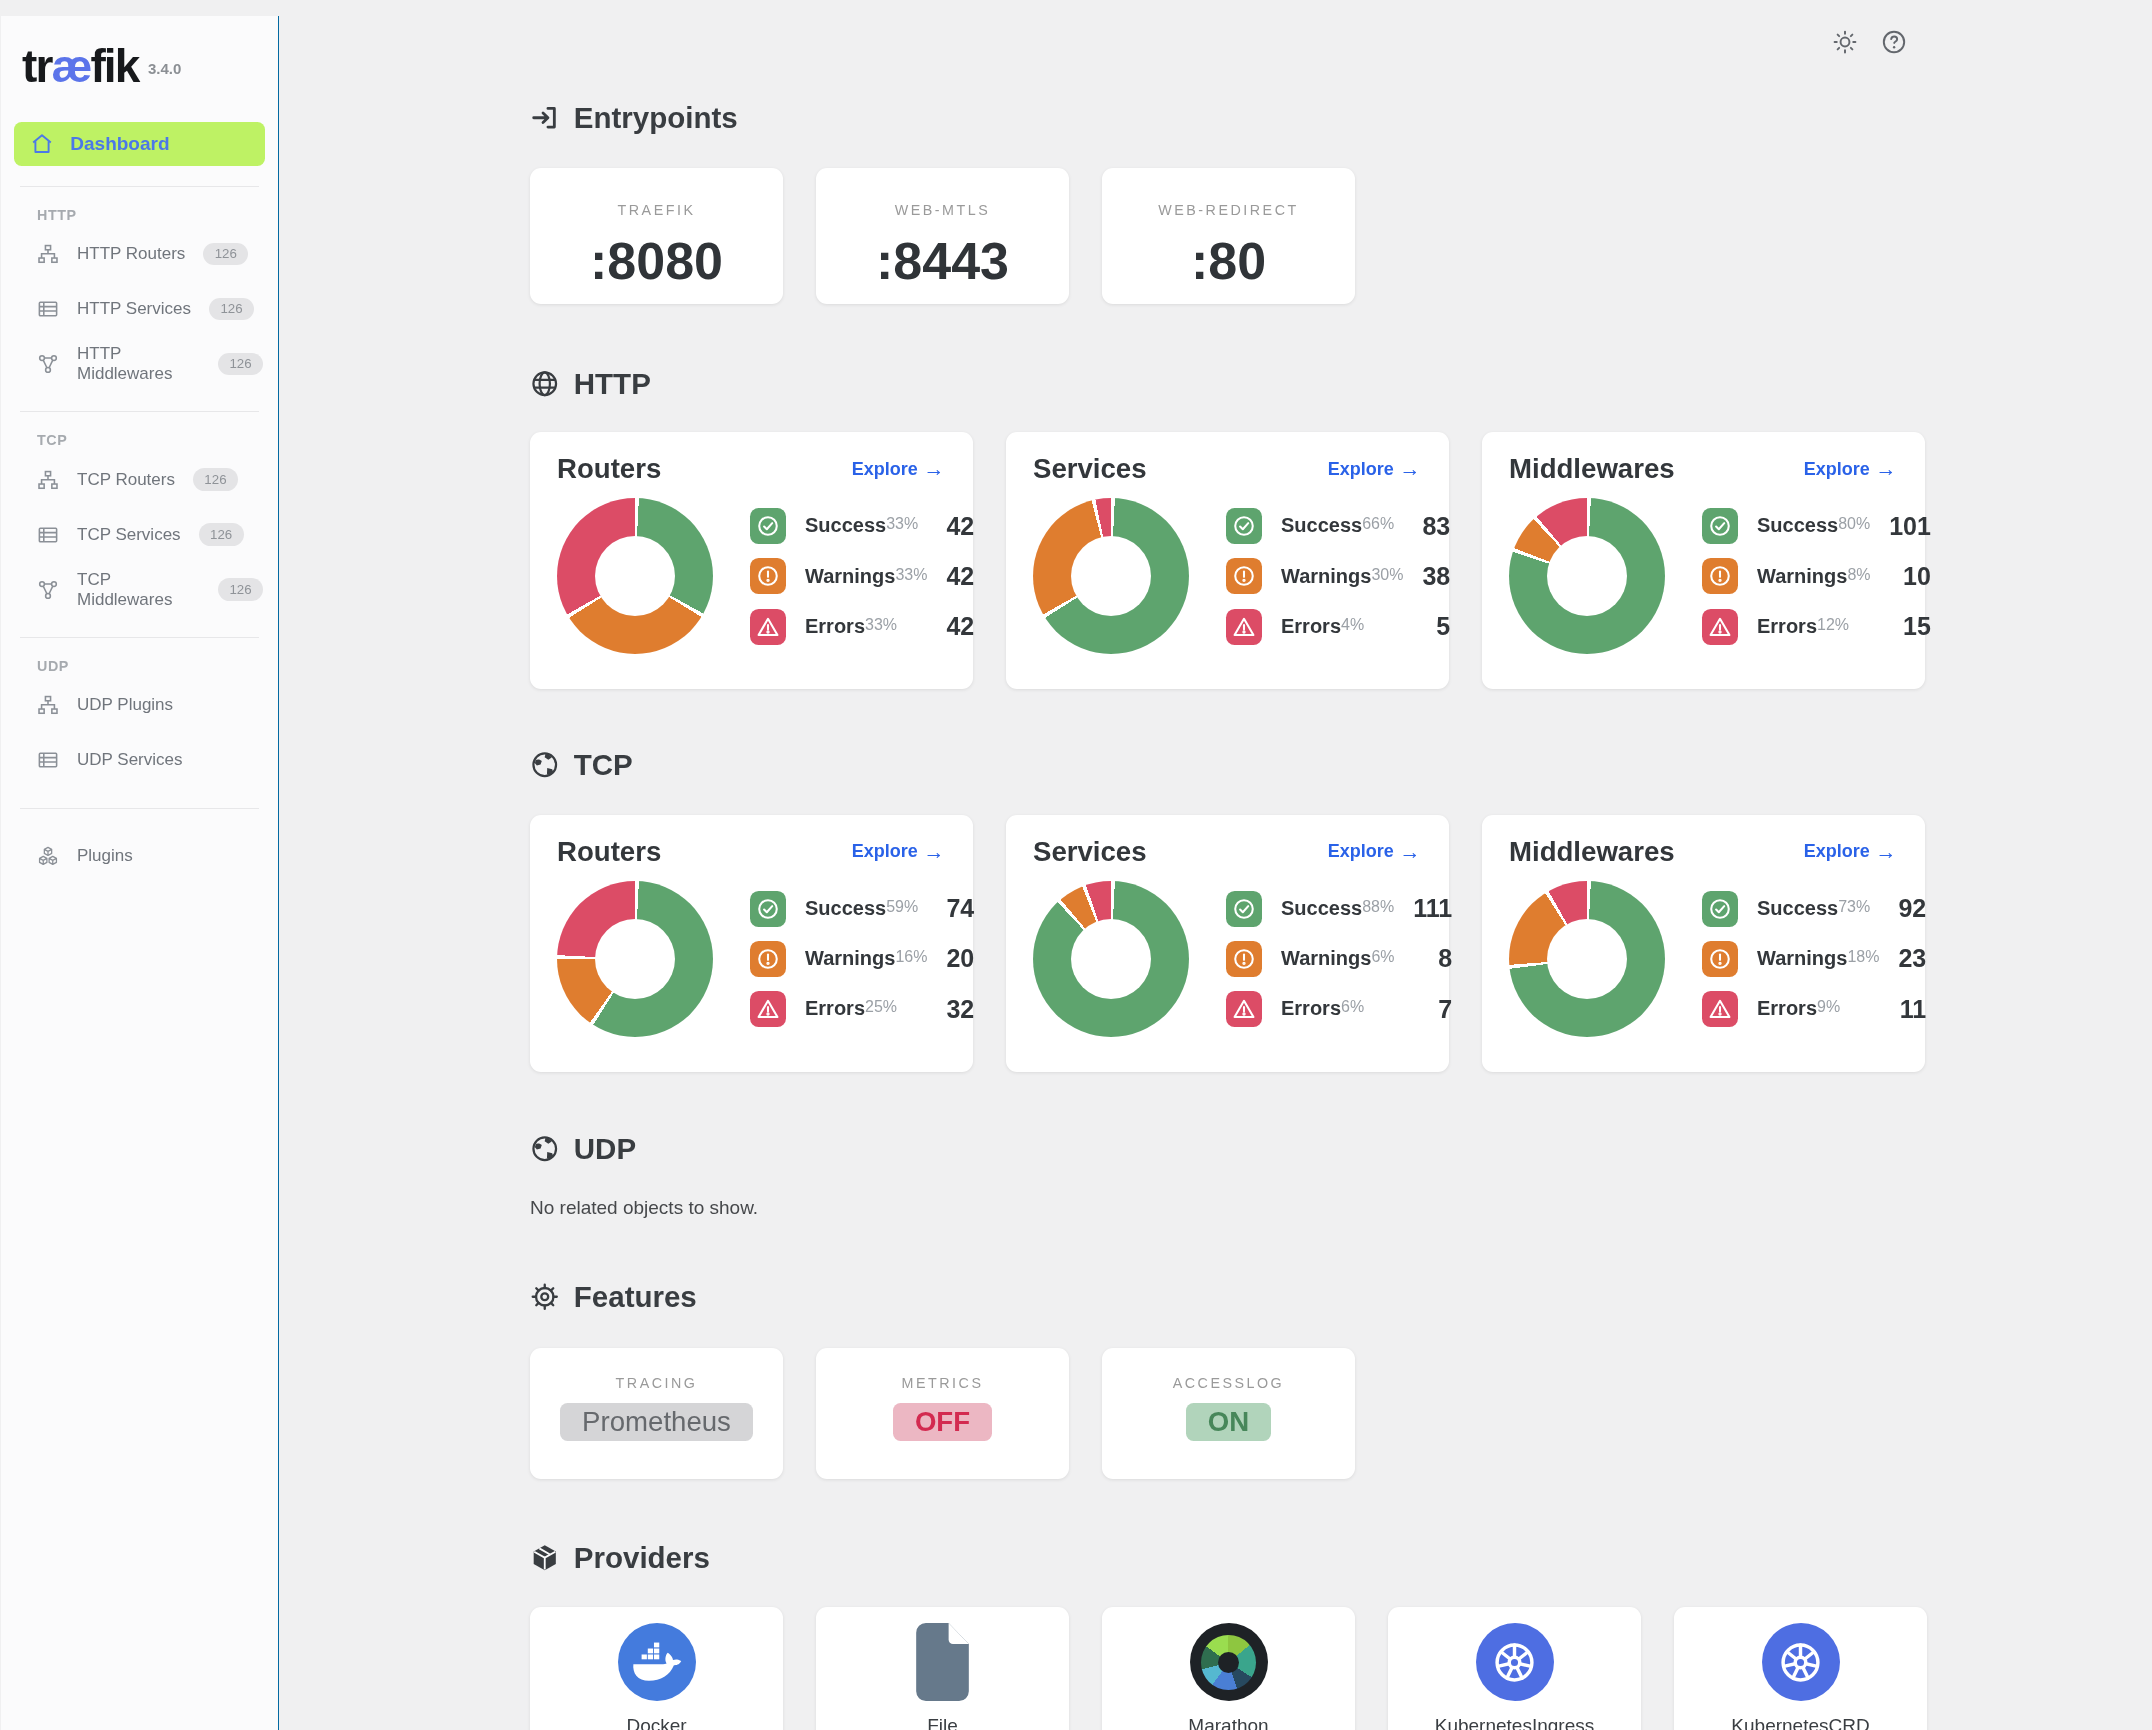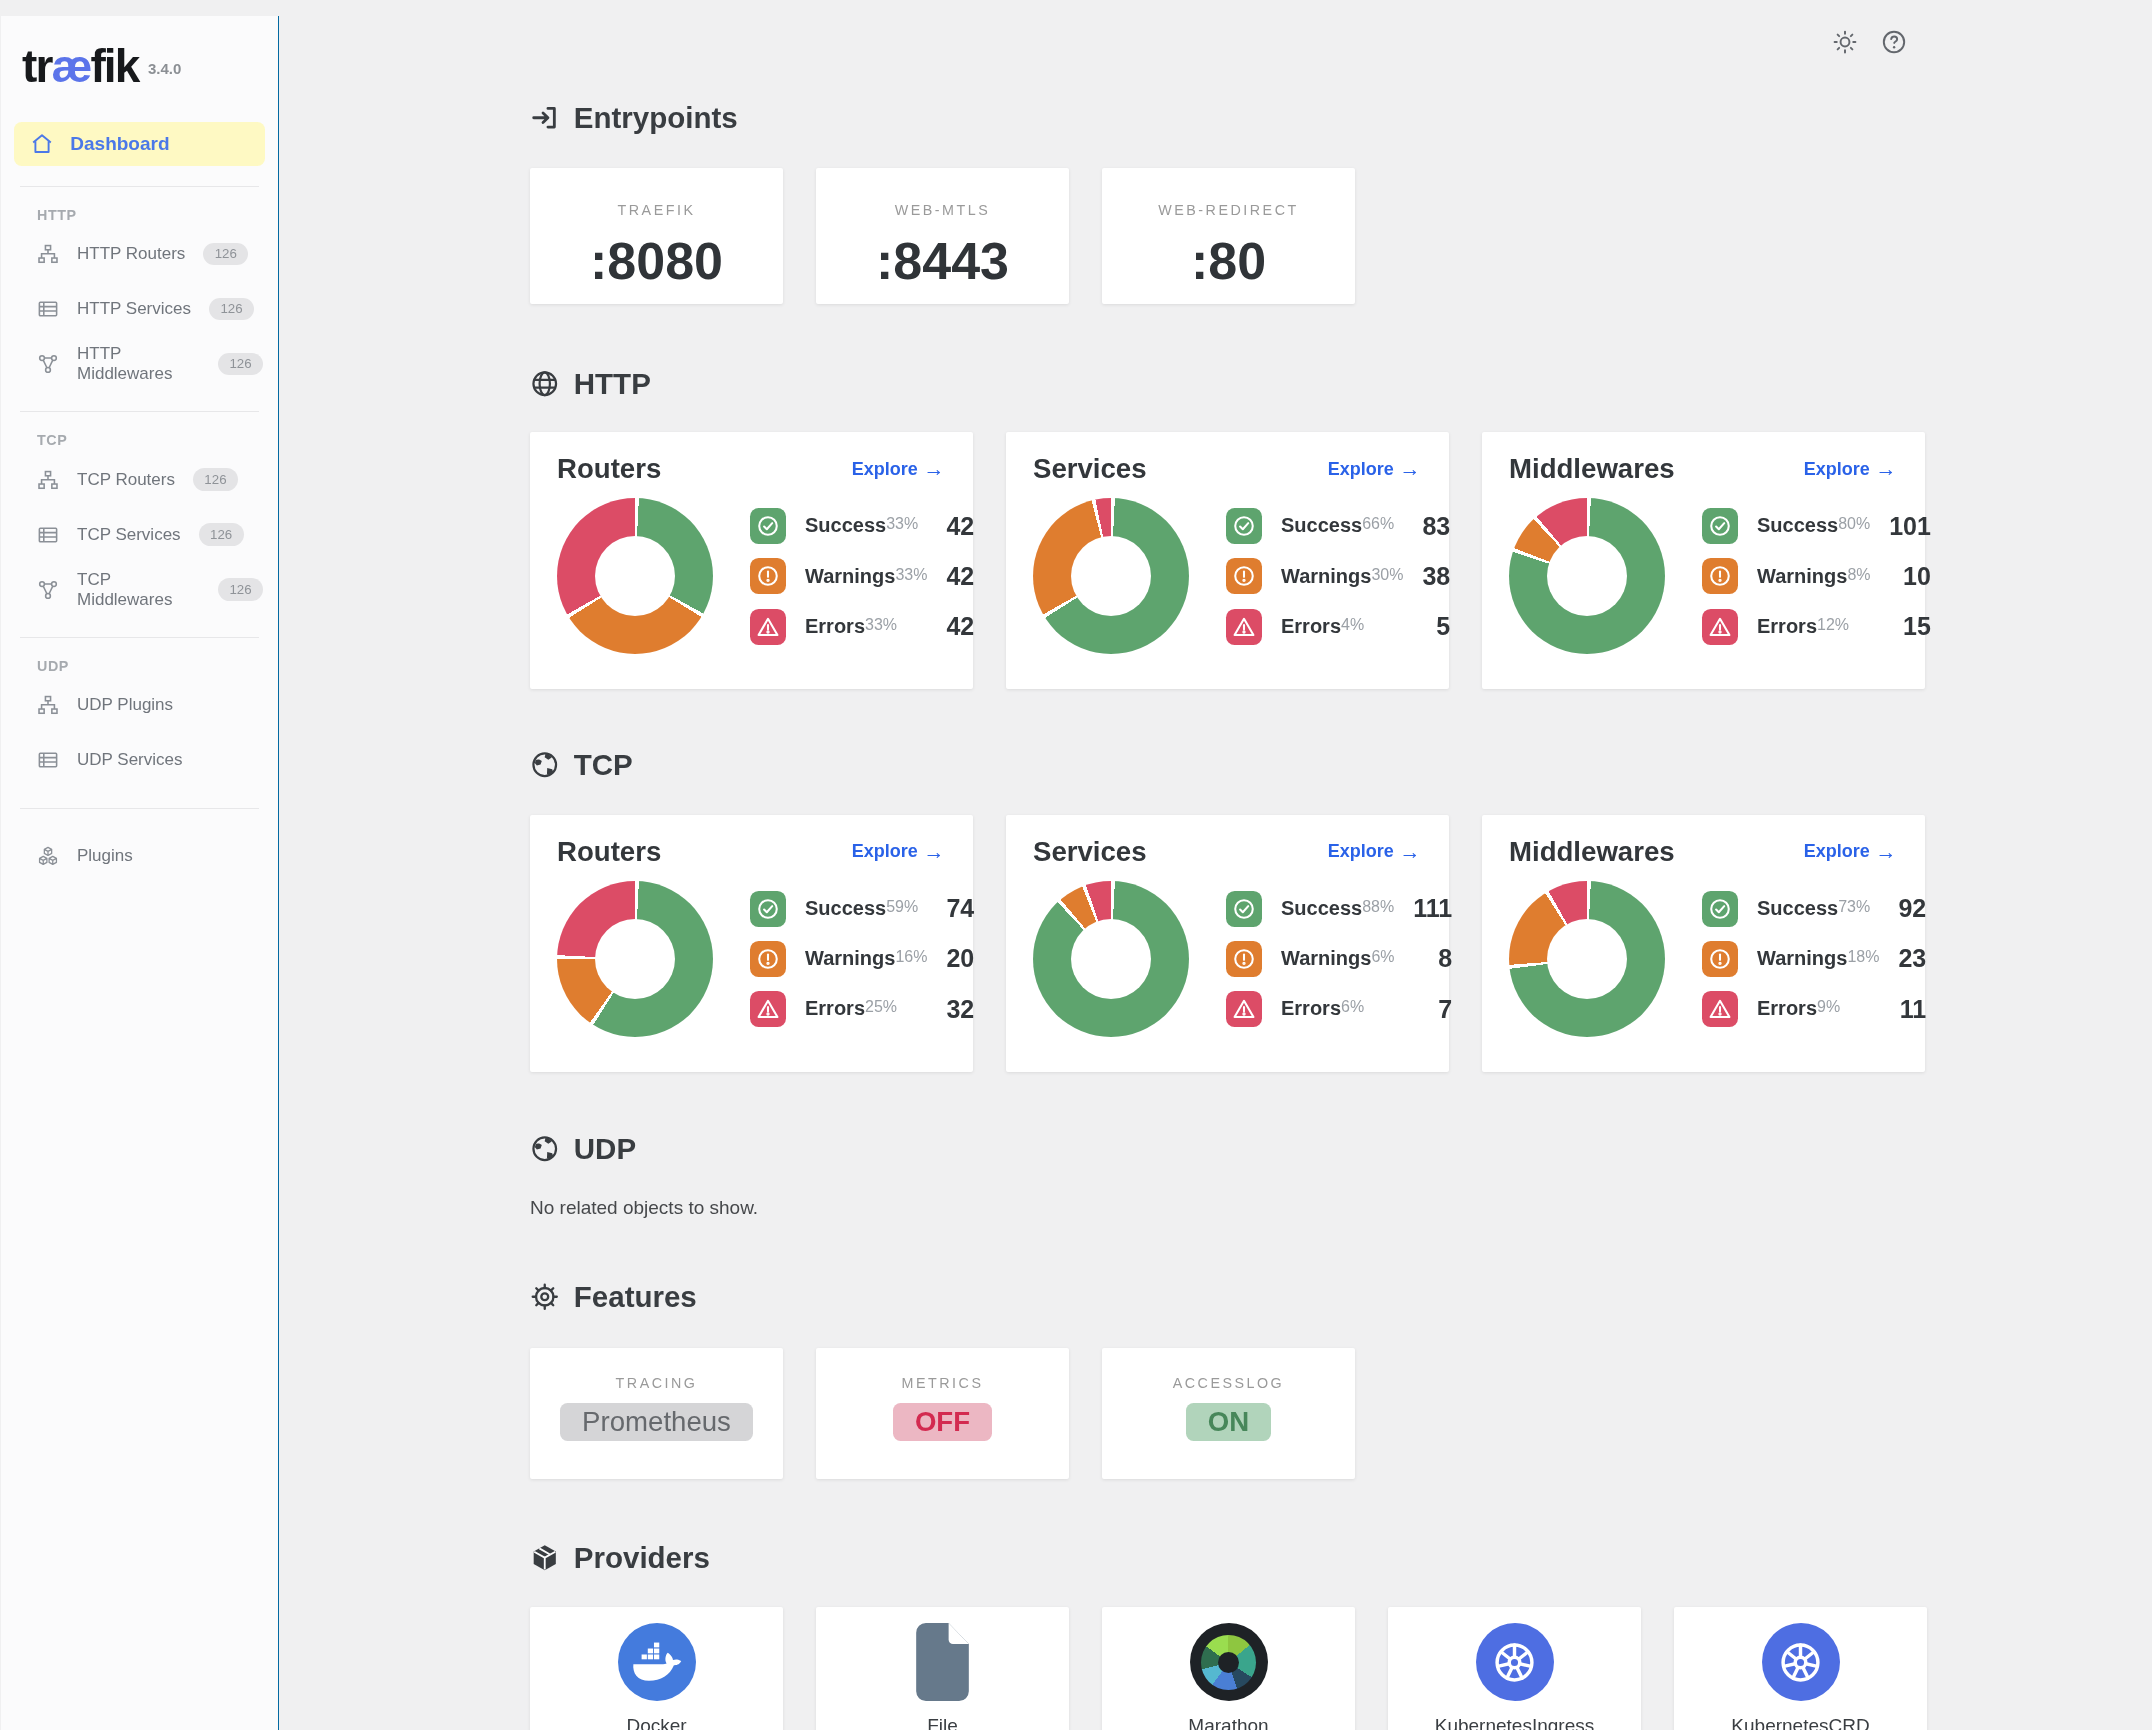--- a/index.html
+++ b/index.html
@@ -3,41 +3,41 @@
 <meta charset="utf-8">
 <style>
   * { margin:0; padding:0; box-sizing:border-box; }
   html,body { width:2152px; height:1730px; overflow:hidden; font-family:"Liberation Sans",sans-serif; background:#f0f0f1; }
 
   
   .sidebar { position:absolute; left:1px; top:0; width:278px; height:100%; background:#fbfbfc; border-right:1px solid #0369a1;margin-top:16px; }
   .logo { margin:23px 0 0 21px; font-size:46px; font-weight:600; color:#17191c; letter-spacing:-1.9px; display:flex; align-items:center; }
   .logo .ae { color:#5b74ea; }
   .logo .version { font-size:15px; font-weight:600; color:#8b8f94; margin-left:9.5px; letter-spacing:0; align-self:center; margin-top:5.7px; }
-  .nav-dashboard { margin:28.5px 13.3px 0; height:44px; background:#fef9c3; border-radius:7.6px; display:flex; align-items:center; padding:0 16px; gap:16px; color:#4b78e8; font-size:19px; font-weight:600; cursor:pointer; }
+  .nav-dashboard { margin:28.5px 13.3px 0; height:44px; background:#bef264; border-radius:7.6px; display:flex; align-items:center; padding:0 16px; gap:16px; color:#4b78e8; font-size:19px; font-weight:600; cursor:pointer; }
   .nav-dashboard svg { width:24px; height:24px; }
   .sb-divider { height:1px; background:#e7e7e9; margin:20px 19px; }
   .nav-section-label { margin:1.9px 0 3.8px 36px; font-size:14.3px; font-weight:600; color:#a6aaaf; letter-spacing:0.6px; }
   .nav-item { height:55px; display:flex; align-items:center; padding:0 15px 0 36px; gap:18px; color:#70757c; font-size:17px; cursor:pointer; }
   .nav-item .nav-ico { width:22px; height:22px; color:#8b9097; flex:none; display:flex; }
   .nav-item svg { width:22px; height:22px; }
   .badge { background:#e4e4e6; color:#8f9398; font-size:13.3px; padding:3.8px 11.4px; border-radius:12.4px; }
 
   
   .main { position:absolute; left:278px; top:0; right:0; bottom:0; }
   .topbar-icons { position:absolute; top:28.5px; right:245px; display:flex; gap:23px; color:#63676d; }
   .topbar-icons svg { width:26px; height:26px; cursor:pointer; }
   .content { padding:97px 0 0 252px; }
 
   .section-header { display:flex; align-items:center; gap:14.3px; height:42px; color:#393d41; font-size:29.5px; font-weight:600; }
   .section-header svg { width:29.5px; height:29.5px; flex:none; }
 
   .cards-row { display:flex; gap:33px; }
 
-  .card { background:#fff; border-radius:2px; box-shadow:0 1px 3.8px rgba(0,0,0,.09); }
+  .card { background:#fff; border-radius:11px; box-shadow:0 1px 3.8px rgba(0,0,0,.09); }
 
   
   .ep-card { width:253px; height:136px; display:flex; flex-direction:column; align-items:center; padding-top:34px; }
   .ep-name { font-size:14.3px; font-weight:500; letter-spacing:2.5px; color:#9a9a9a; }
   .ep-port { margin-top:13.3px; font-size:52px; font-weight:600; color:#303438; }
 
   .f-card { width:253px; height:131px; display:flex; flex-direction:column; align-items:center; padding-top:27px; }
   .pill { margin-top:12.4px; padding:3px 22px; border-radius:7.6px; font-size:27.6px; font-weight:700; }
   .pill.neutral { background:#d5d5d7; color:#66696d; font-weight:500; }
   .pill.off { background:#ecb7c3; color:#d32a50; }

